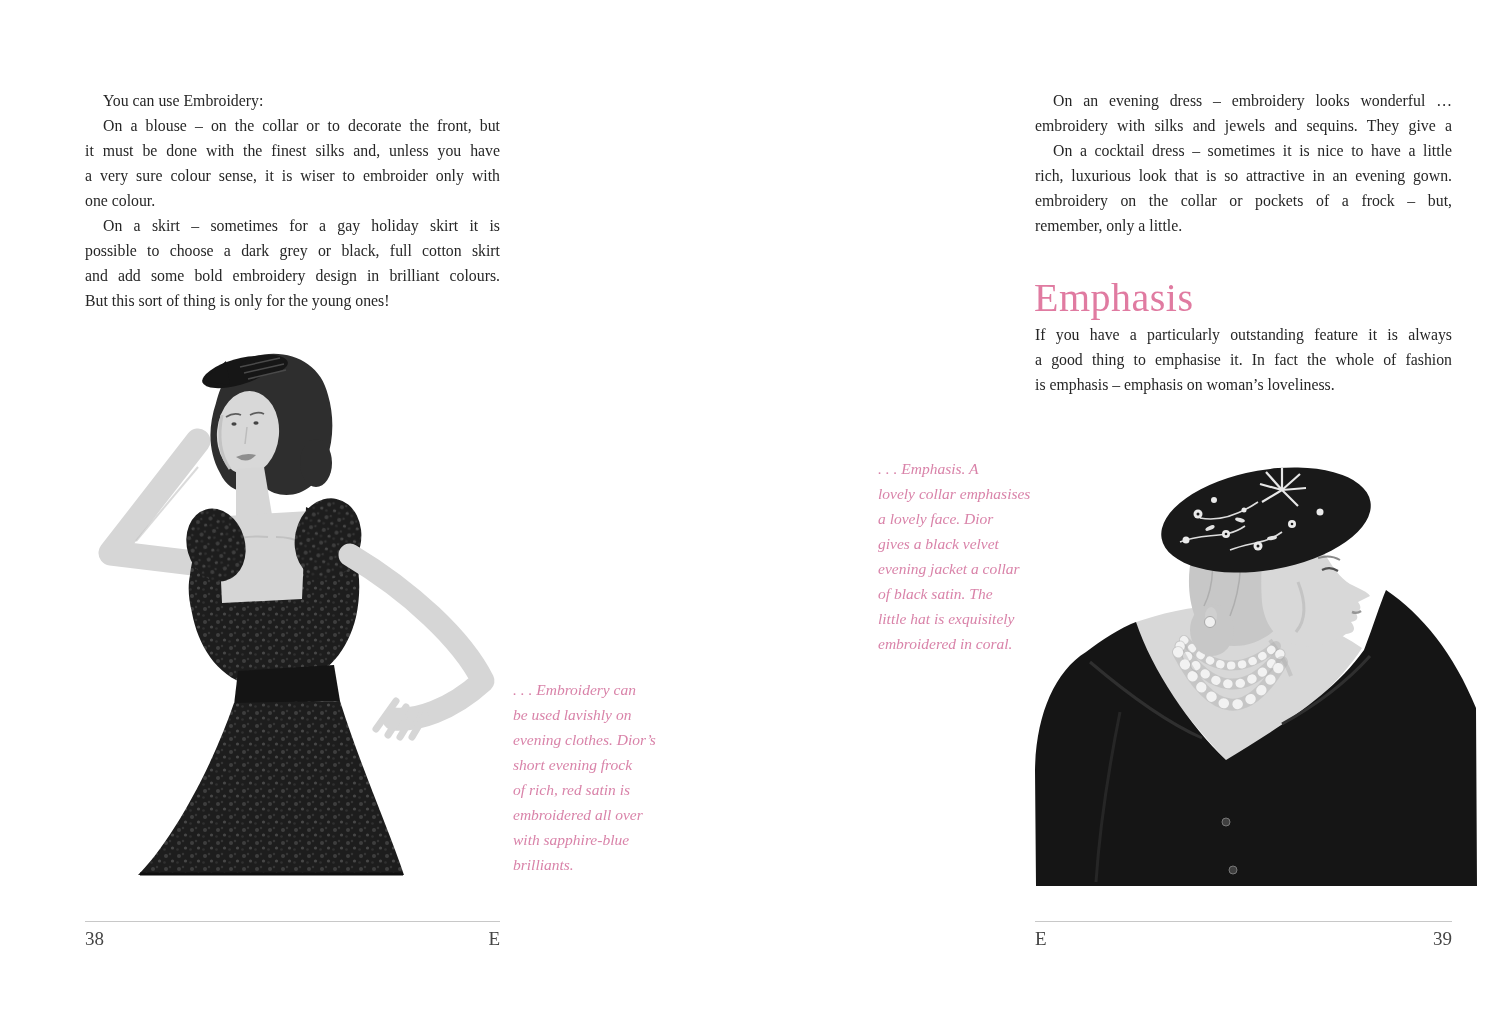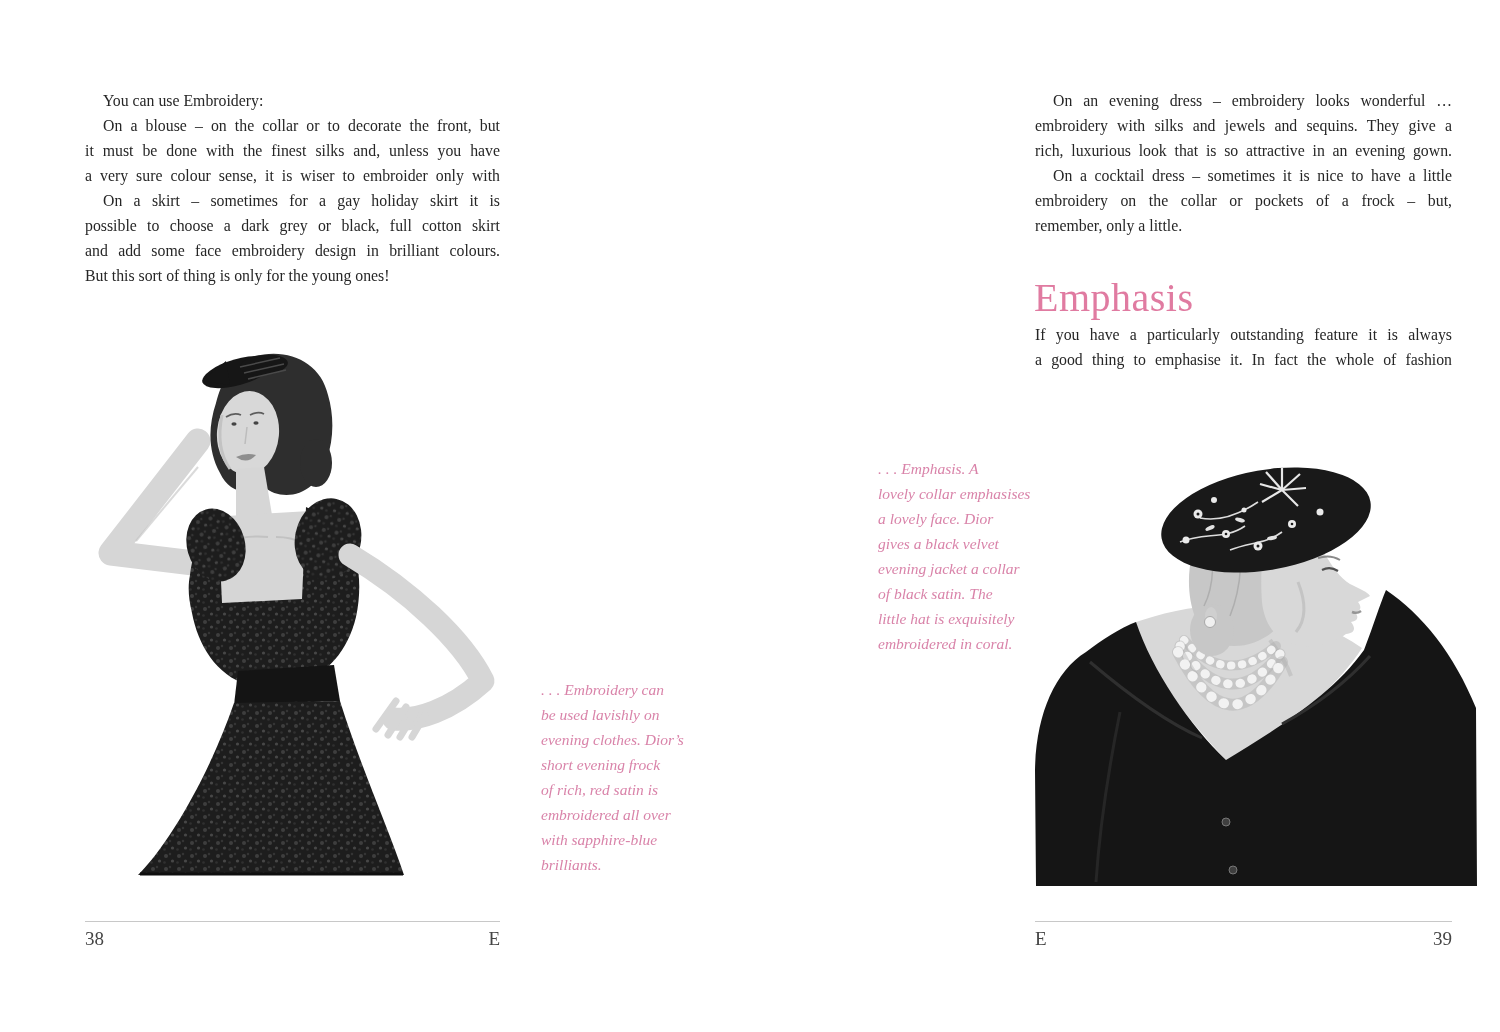--- a/index.html
+++ b/index.html
@@ -41,23 +41,24 @@
 </head>
 <body>
 
 <section class="abs" style="left:0;top:0;width:750px;height:840px;">
 
   <div class="abs body-text" id="left-body" style="left:85px;top:88px;width:415px;">
       <div class="body-line indent">You can use Embroidery:</div>
       <div class="body-line indent justify">On a blouse – on the collar or to decorate the front, but</div>
       <div class="body-line justify">it must be done with the finest silks and, unless you have</div>
       <div class="body-line justify">a very sure colour sense, it is wiser to embroider only with</div>
+      <div class="body-line">one colour.</div>
       <div class="body-line indent justify">On a skirt – sometimes for a gay holiday skirt it is</div>
       <div class="body-line justify">possible to choose a dark grey or black, full cotton skirt</div>
-      <div class="body-line justify">and add some face embroidery design in brilliant colours.</div>
+      <div class="body-line justify">and add some bold embroidery design in brilliant colours.</div>
       <div class="body-line">But this sort of thing is only for the young ones!</div>
     </div>
 
   <figure class="abs" id="left-photo" style="left:98px;top:345px;width:400px;height:538px;" aria-label="Black-and-white photograph of a model in a dark embroidered evening frock with square neckline, one hand behind her head and one hand on her hip">
     <svg viewBox="0 0 400 538" width="400" height="538">
       <defs>
         <pattern id="lace" width="13" height="13" patternUnits="userSpaceOnUse">
           <rect width="13" height="13" fill="#1d1d1d"></rect>
           <circle cx="3" cy="4" r="2" fill="#3e3e3e"></circle>
           <circle cx="9.5" cy="9" r="1.6" fill="#474747"></circle>
@@ -105,21 +106,21 @@
 
       <g stroke="#d6d6d6" stroke-width="7" stroke-linecap="round">
         <path d="M298,356 L278,384"></path>
         <path d="M308,362 L290,390"></path>
         <path d="M318,366 L302,392"></path>
         <path d="M327,370 L314,392"></path>
       </g>
     </svg>
   </figure>
 
-  <div class="abs caption" id="left-caption" style="left:513px;top:677px;width:170px;margin-left:28px;">
+  <div class="abs caption" id="left-caption" style="left:513px;top:677px;width:170px;">
       <div class="caption-line">. . . Embroidery can</div>
       <div class="caption-line">be used lavishly on</div>
       <div class="caption-line">evening clothes. Dior’s</div>
       <div class="caption-line">short evening frock</div>
       <div class="caption-line">of rich, red satin is</div>
       <div class="caption-line">embroidered all over</div>
       <div class="caption-line">with sapphire-blue</div>
       <div class="caption-line">brilliants.</div>
     </div>
 
@@ -129,31 +130,32 @@
       <span>E</span>
     </div>
   </footer>
 </section>
 
 <section class="abs" style="left:790px;top:0;width:750px;height:1032px;">
 
   <div class="abs body-text" id="right-body" style="left:245px;top:88px;width:417px;">
       <div class="body-line indent justify">On an evening dress – embroidery looks wonderful …</div>
       <div class="body-line justify">embroidery with silks and jewels and sequins. They give a</div>
+      <div class="body-line indent justify">On a cocktail dress – sometimes it is nice to have a little</div>
       <div class="body-line justify">rich, luxurious look that is so attractive in an evening gown.</div>
-      <div class="body-line indent justify">On a cocktail dress – sometimes it is nice to have a little</div>
       <div class="body-line justify">embroidery on the collar or pockets of a frock – but,</div>
       <div class="body-line">remember, only a little.</div>
     </div>
 
   <h2 class="abs section-heading" id="emphasis-heading" style="left:244px;top:280px;margin:0;">Emphasis</h2>
 
   <div class="abs body-text" id="emphasis-body" style="left:245px;top:322px;width:417px;">
       <div class="body-line justify">If you have a particularly outstanding feature it is always</div>
       <div class="body-line justify">a good thing to emphasise it. In fact the whole of fashion</div>
+      <div class="body-line">is emphasis – emphasis on woman’s loveliness.</div>
     </div>
 
   <div class="abs caption" id="right-caption" style="left:88px;top:456px;width:178px;">
       <div class="caption-line">. . . Emphasis. A</div>
       <div class="caption-line">lovely collar emphasises</div>
       <div class="caption-line">a lovely face. Dior</div>
       <div class="caption-line">gives a black velvet</div>
       <div class="caption-line">evening jacket a collar</div>
       <div class="caption-line">of black satin. The</div>
       <div class="caption-line">little hat is exquisitely</div>

